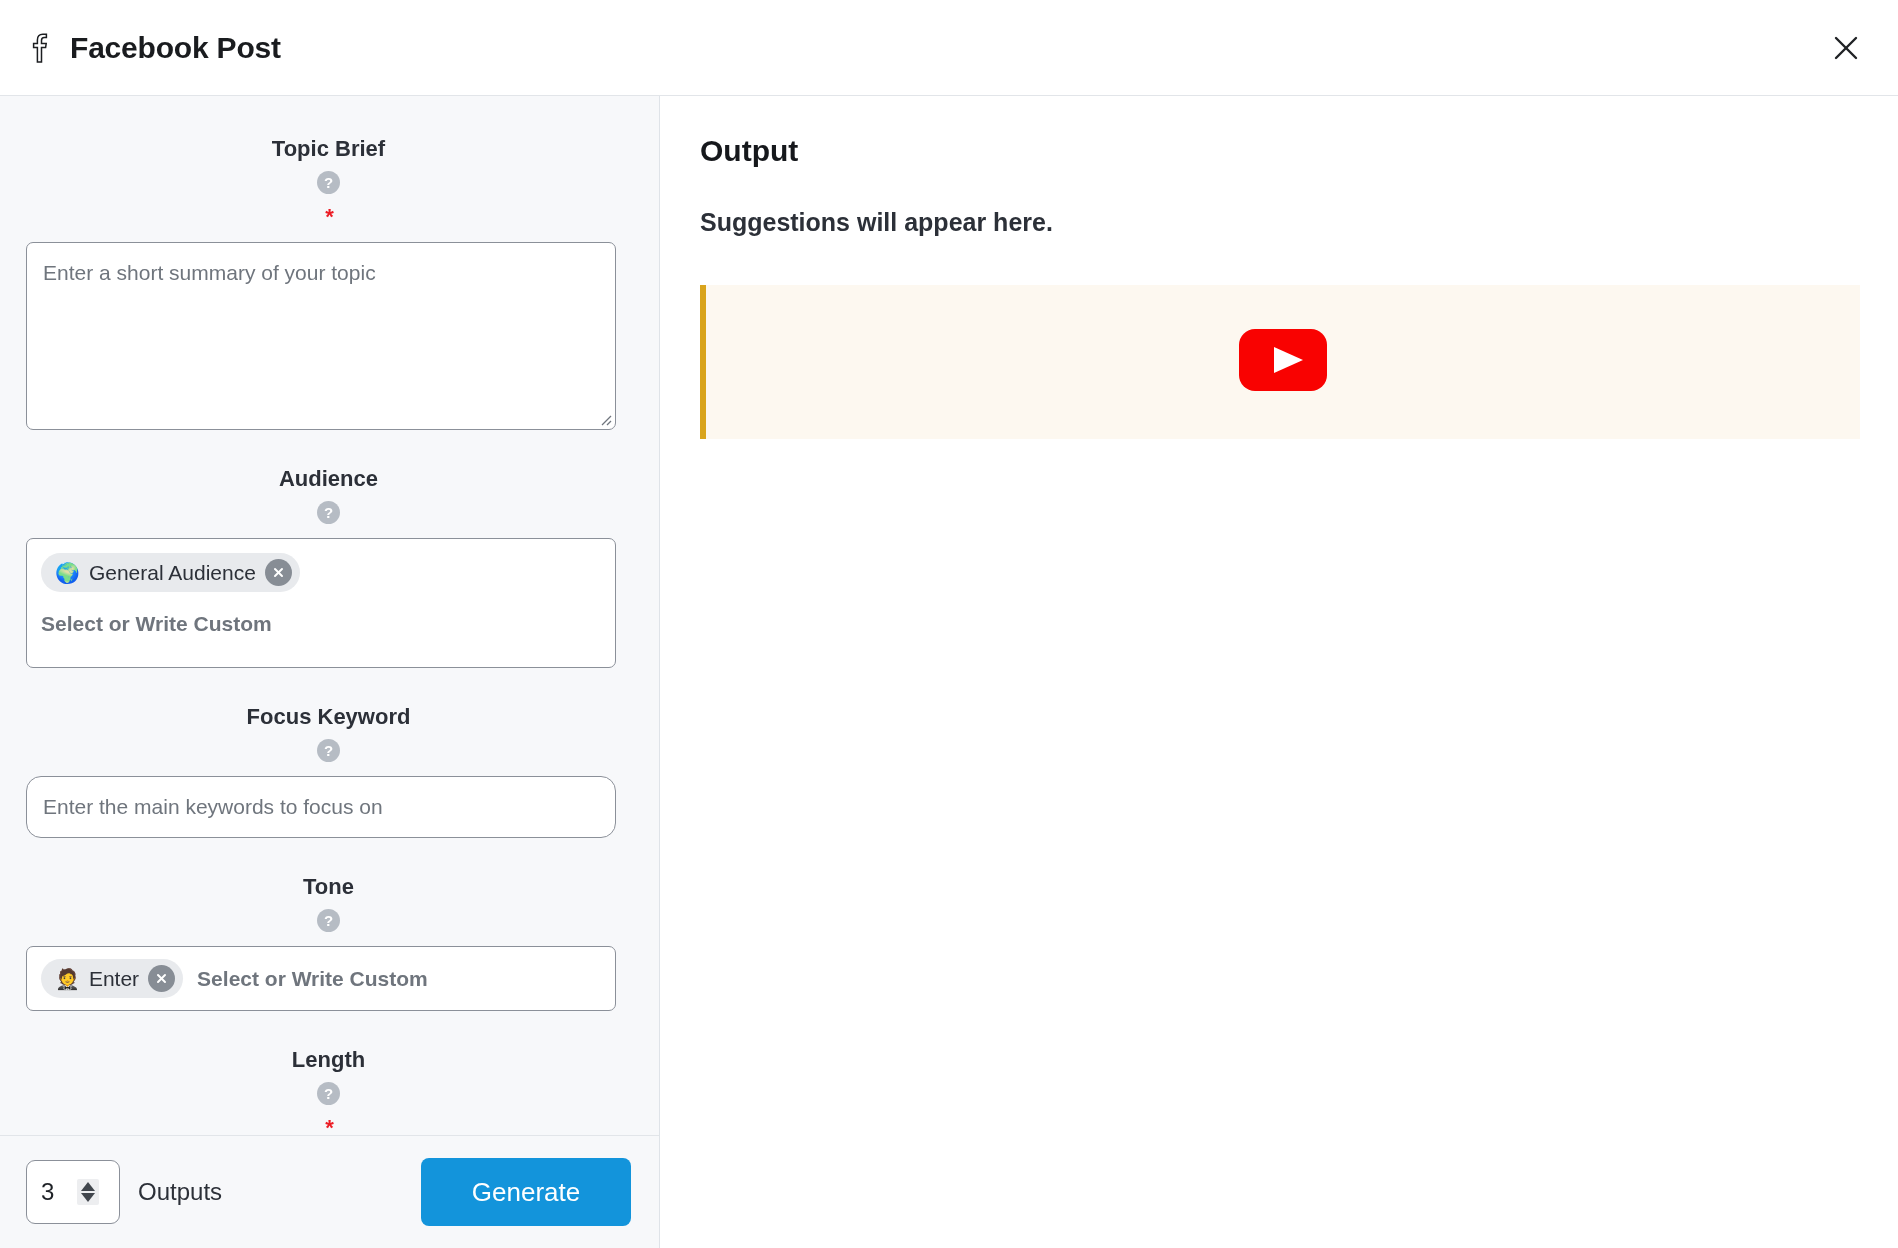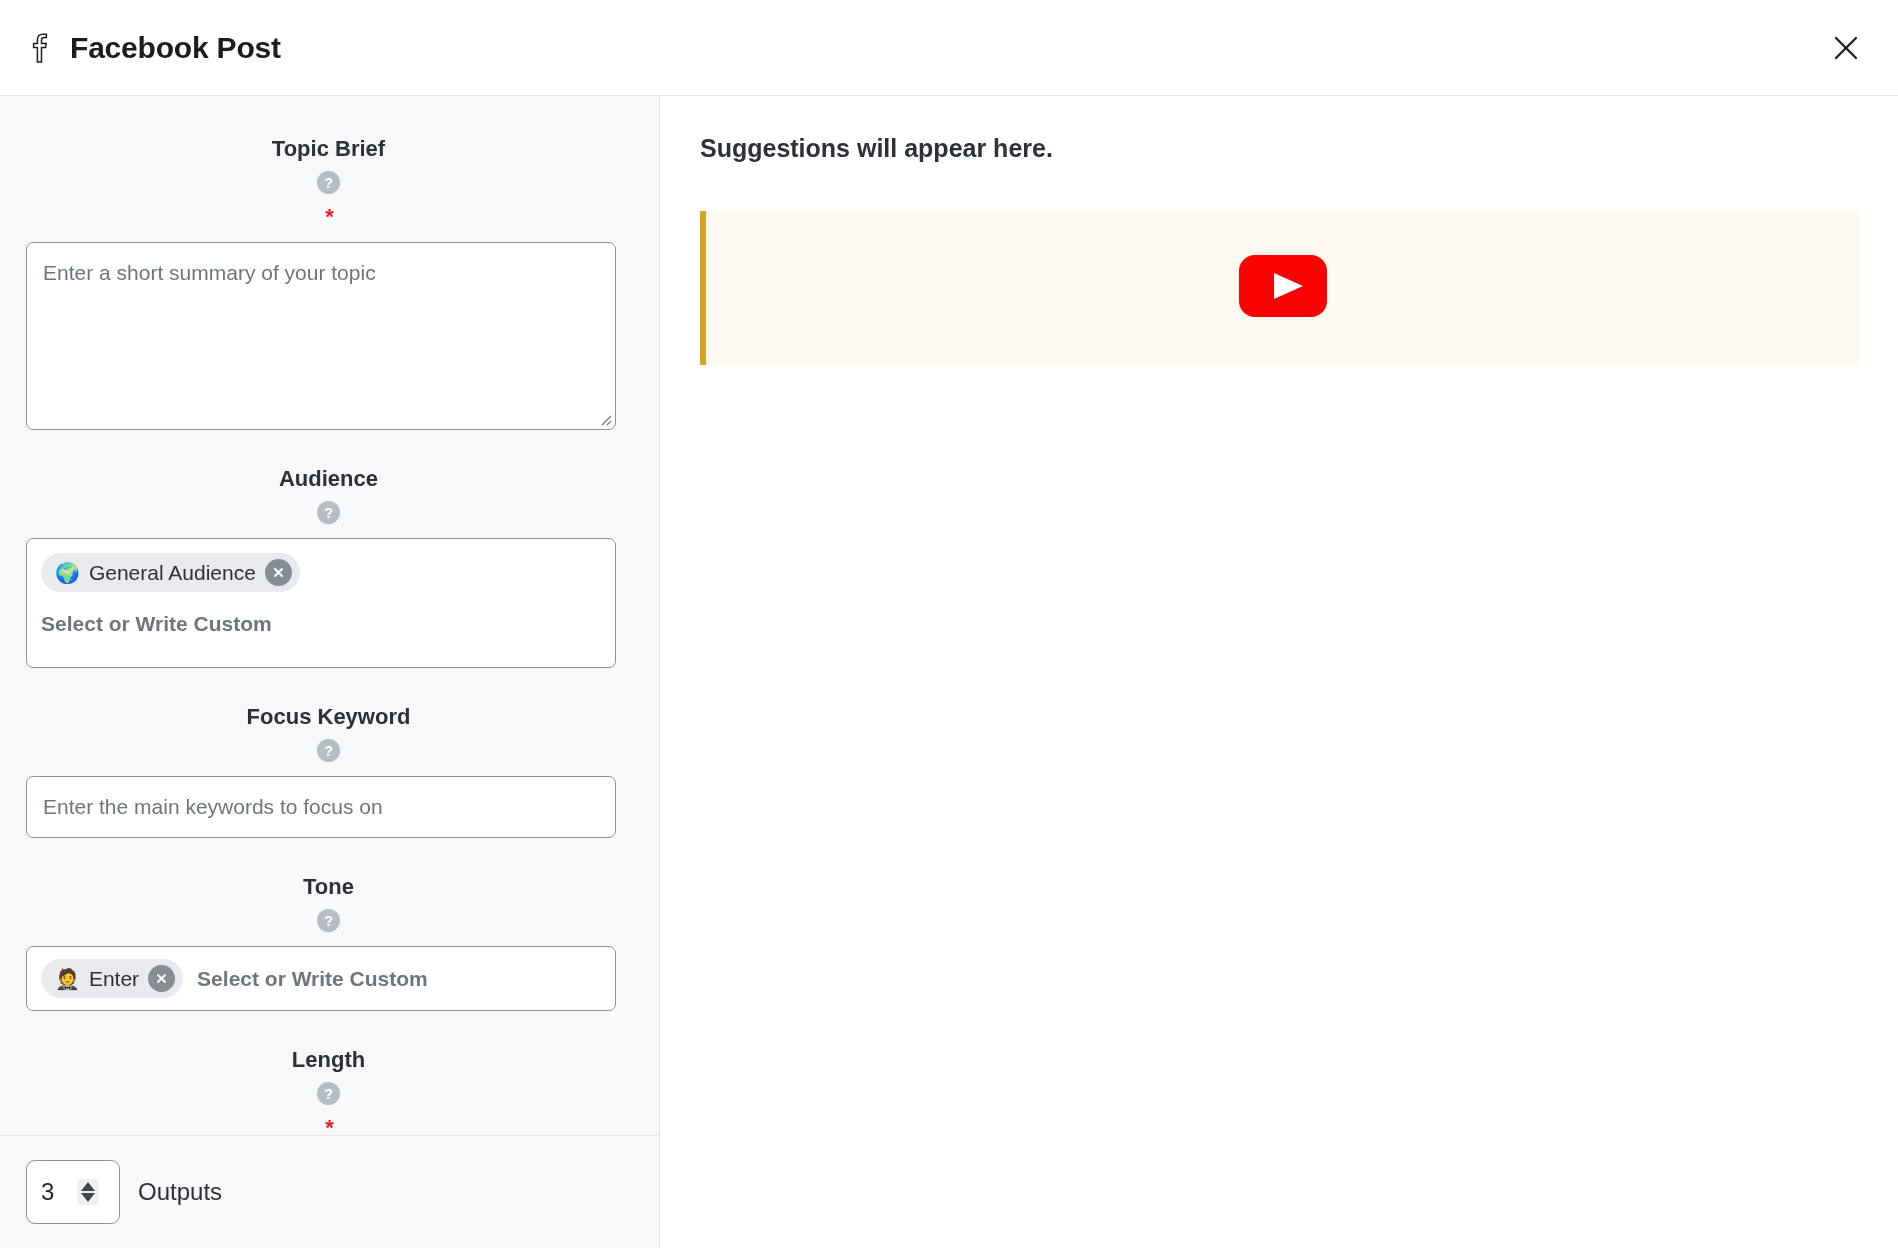--- a/index.html
+++ b/index.html
@@ -196,21 +196,21 @@
     margin-top: 20px;
     cursor: text;
     font-weight: bold;
   }
   .tag-placeholder.inline { margin-top: 0; }
 
   .text-input {
     width: 590px;
     height: 62px;
     border: 1px solid #8b9099;
-    border-radius: 7px;
+    border-radius: 15px;
     background: #ffffff;
     font-family: "Liberation Sans", sans-serif;
     font-size: 21px;
     color: #2c3038;
     padding: 0 16px;
     outline: none;
     display: block;
   }
   .text-input::placeholder { color: #6f757d; }
 
@@ -453,24 +453,26 @@
       <div class="left-footer">
         <div class="stepper">
           <input class="stepper-value" type="text" value="3" style="">
           <span class="stepper-arrows">
             <span class="arrow-up"></span>
             <span class="arrow-down"></span>
           </span>
         </div>
         <span class="outputs-label">Outputs</span>
         <span class="footer-spacer"></span>
+        <button class="generate-btn">Generate</button>
       </div>
     </div>
 
     <div class="right-panel">
+      <div class="output-title">Output</div>
       <div class="output-empty">Suggestions will appear here.</div>
 
       <div class="tip-banner">
         <span class="yt-btn">
           <svg width="88" height="62" viewBox="0 0 88 62">
             <rect x="0" y="0" width="88" height="62" rx="16" ry="16" fill="#f90201"></rect>
             <polygon points="35,18 64,31 35,44" fill="#ffffff"></polygon>
           </svg>
         </span>
       </div>

